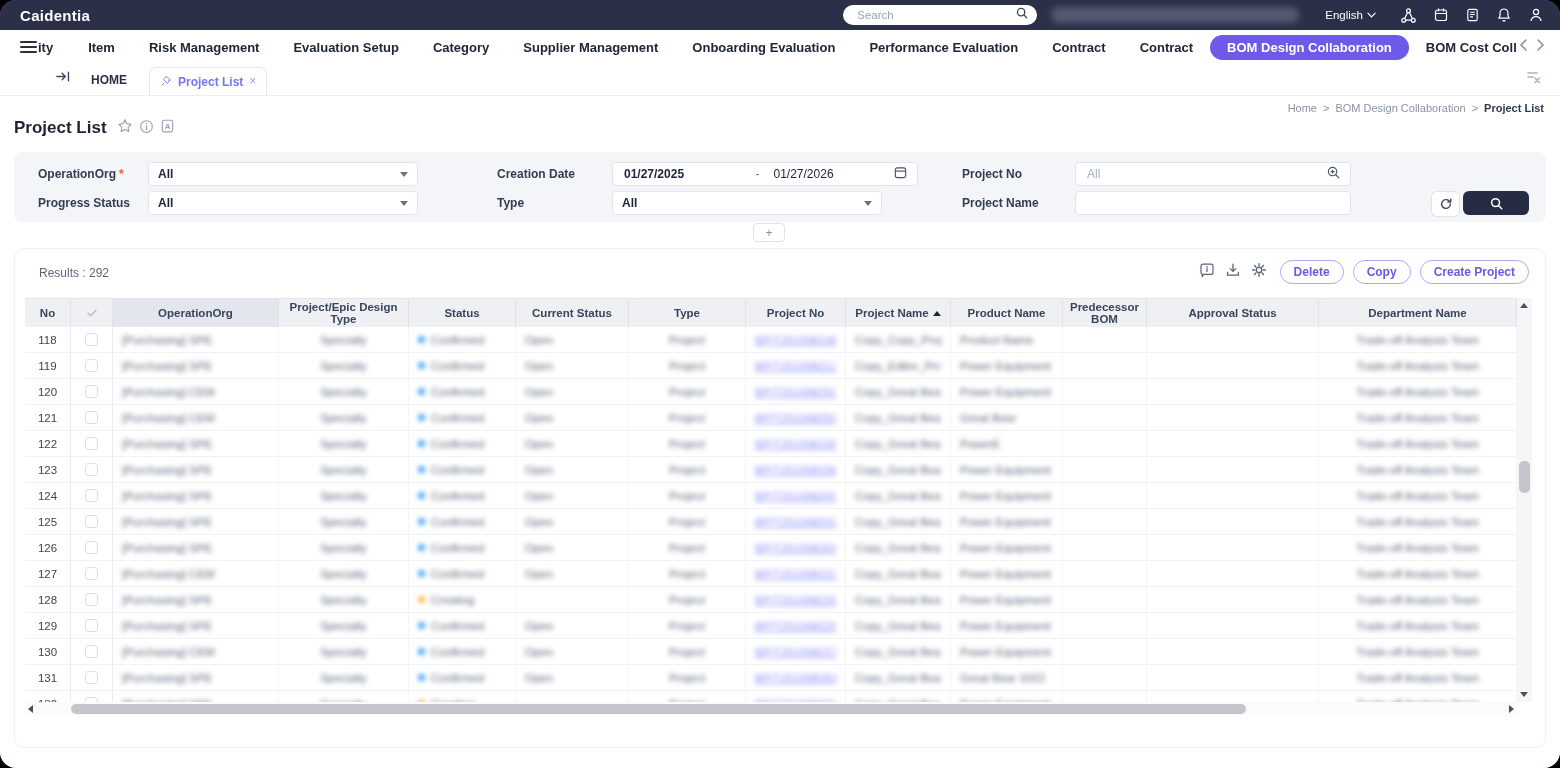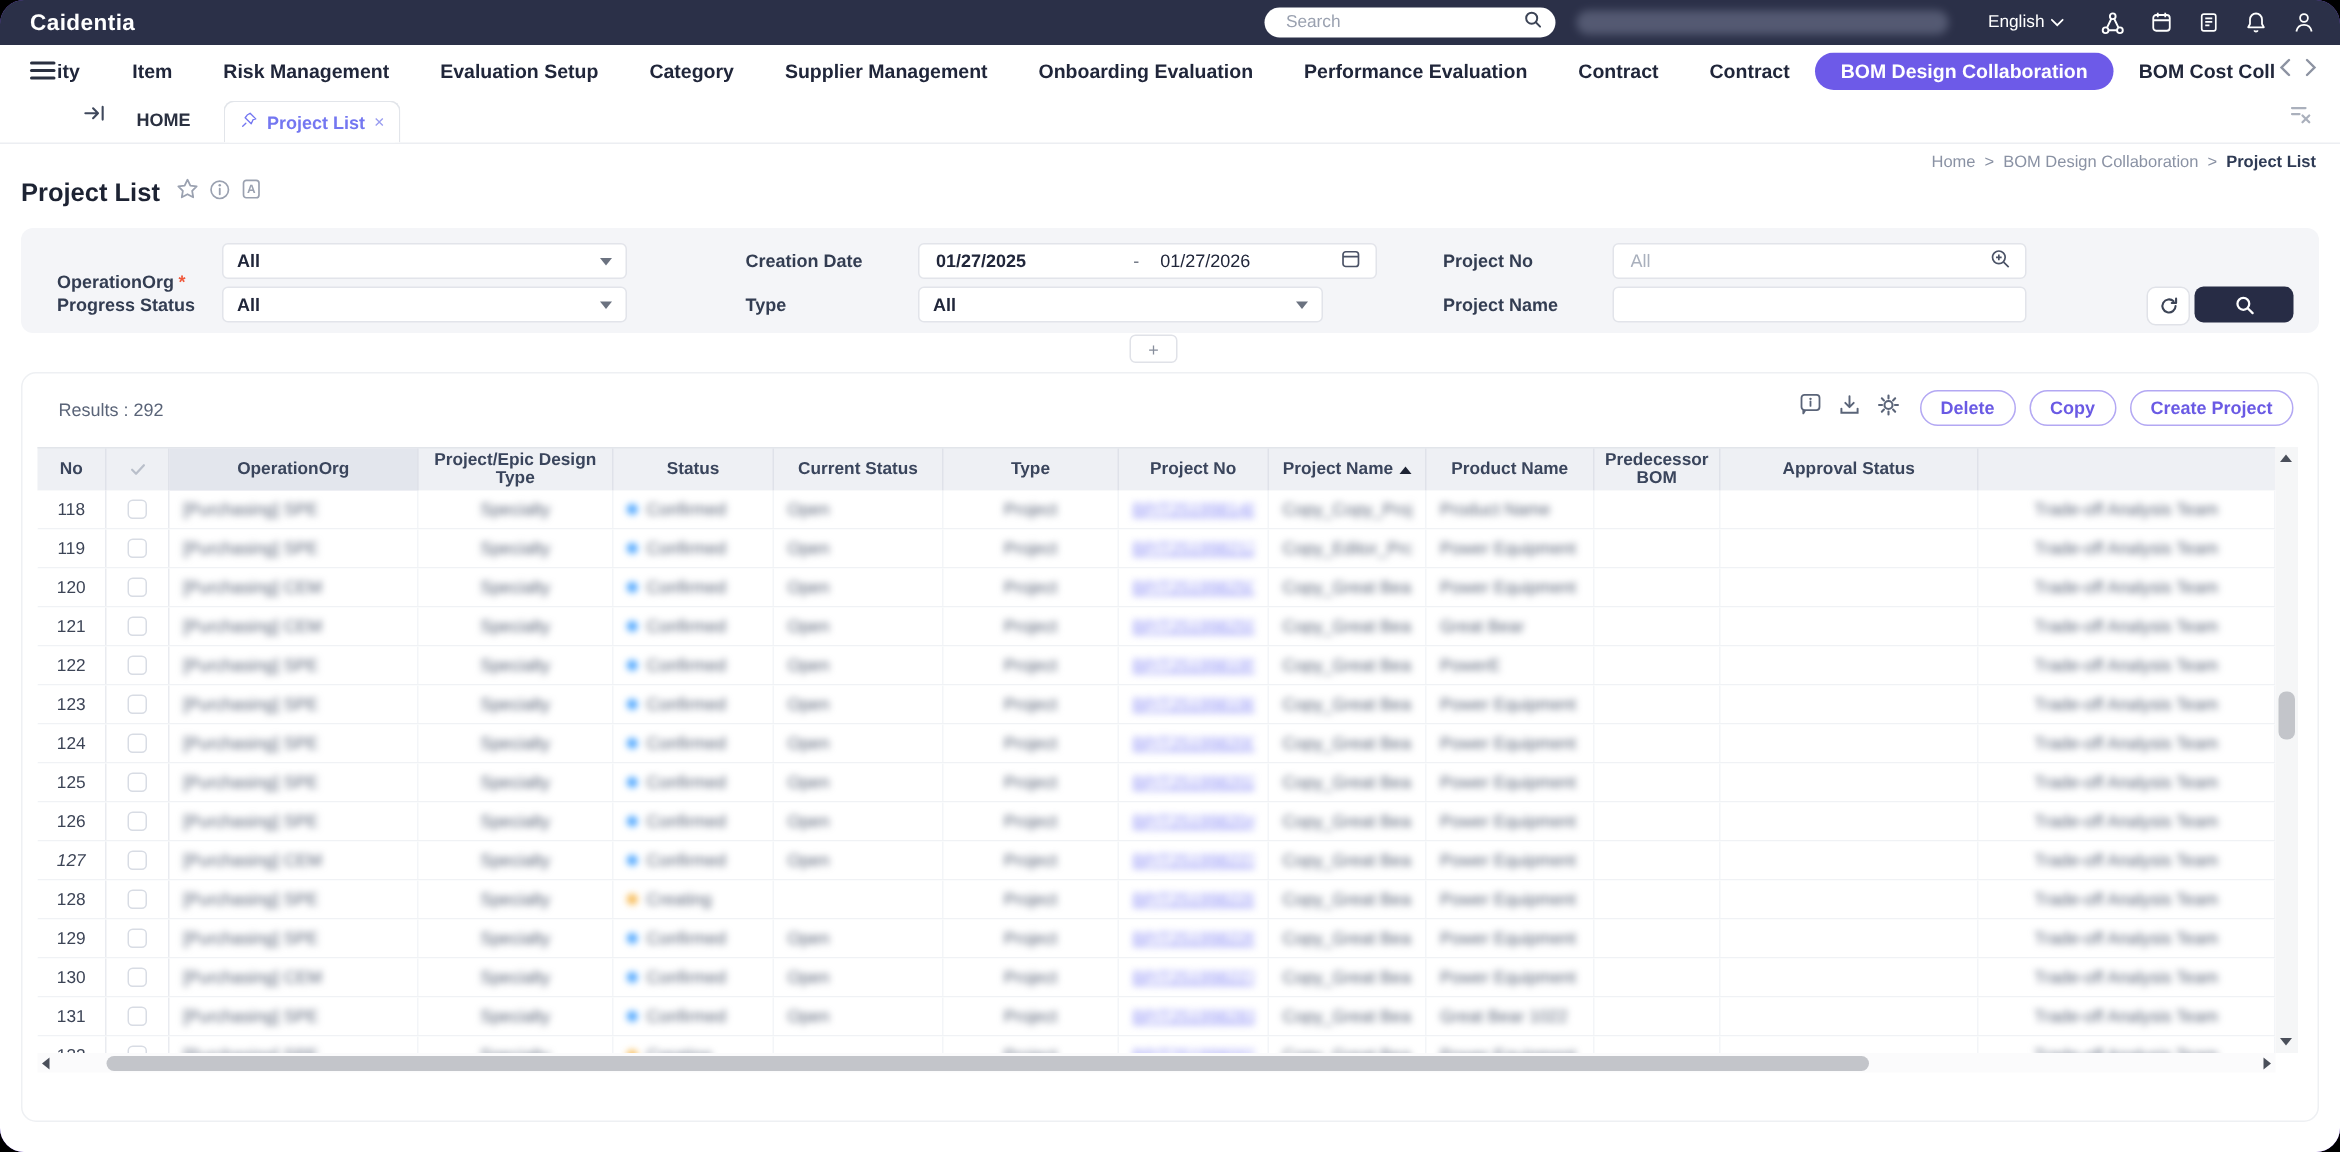--- a/index.html
+++ b/index.html
@@ -229,21 +229,21 @@
               <circle cx="8" cy="4.8" r=".9" fill="#9aa1b0"></circle>
             </svg></span>
         <span><svg width="15" height="16" viewBox="0 0 16 16">
               <rect x="2.5" y="1.8" width="11" height="12.4" rx="2" fill="none" stroke="#9aa1b0" stroke-width="1.2"></rect>
               <text x="8" y="11" font-size="8.5" font-weight="bold" text-anchor="middle" fill="#9aa1b0" font-family="Liberation Sans, sans-serif">A</text>
             </svg></span>
       </span>
     </div>
 
     <section class="filter-panel">
-      <span class="f-label" style="left:24px;top:15px;margin-top:14px;"><span>OperationOrg</span><span class="f-req">*</span></span>
+      <span class="f-label" style="left:24px;top:15px;"><span>OperationOrg</span><span class="f-req">*</span></span>
       <div class="f-field" style="left:134px;top:10px;width:270px;">
         <span class="val">All</span>
         <span class="caret"></span>
       </div>
 
       <span class="f-label" style="left:24px;top:44px;">Progress Status</span>
       <div class="f-field" style="left:134px;top:39px;width:270px;">
         <span class="val">All</span>
         <span class="caret"></span>
       </div>
@@ -331,20 +331,21 @@
             <div class="th th-emph" style="width: 166px;">OperationOrg</div>
             <div class="th" style="width: 130px;">Project/Epic Design Type</div>
             <div class="th" style="width: 107px;">Status</div>
             <div class="th" style="width: 113px;">Current Status</div>
             <div class="th" style="width: 117px;">Type</div>
             <div class="th" style="width: 100px;">Project No</div>
             <div class="th" style="width: 105px;">Project Name<span class="sort-asc"></span></div>
             <div class="th" style="width: 112px;">Product Name</div>
             <div class="th" style="width: 84px;">Predecessor BOM</div>
             <div class="th" style="width: 172px;">Approval Status</div>
+            <div class="th" style="width: 198px;">Department Name</div>
           </div>
         <div class="tbody">
             <div class="tr">
               <div class="td strong-sep no-cell" style="width: 46px;">118</div>
               <div class="td strong-sep c-center" style="width: 42px;">
                 <span class="checkbox"></span>
               </div>
               <div class="td" style="width: 166px;">
                 <span class="blur">[Purchasing] SPE</span>
               </div>
@@ -712,21 +713,21 @@
                 <span class="blur"></span>
               </div>
               <div class="td c-center" style="width: 172px;">
                 <span class="blur"></span>
               </div>
               <div class="td c-center" style="width: 198px;">
                 <span class="blur">Trade-off Analysis Team</span>
               </div>
             </div>
             <div class="tr">
-              <div class="td strong-sep no-cell" style="width: 46px; font-style: italic;">127</div>
+              <div class="td strong-sep no-cell" style="width: 46px;">127</div>
               <div class="td strong-sep c-center" style="width: 42px;">
                 <span class="checkbox"></span>
               </div>
               <div class="td" style="width: 166px;">
                 <span class="blur">[Purchasing] CEM</span>
               </div>
               <div class="td c-center" style="width: 130px;">
                 <span class="blur">Specialty</span>
               </div>
               <div class="td" style="width: 107px;">

